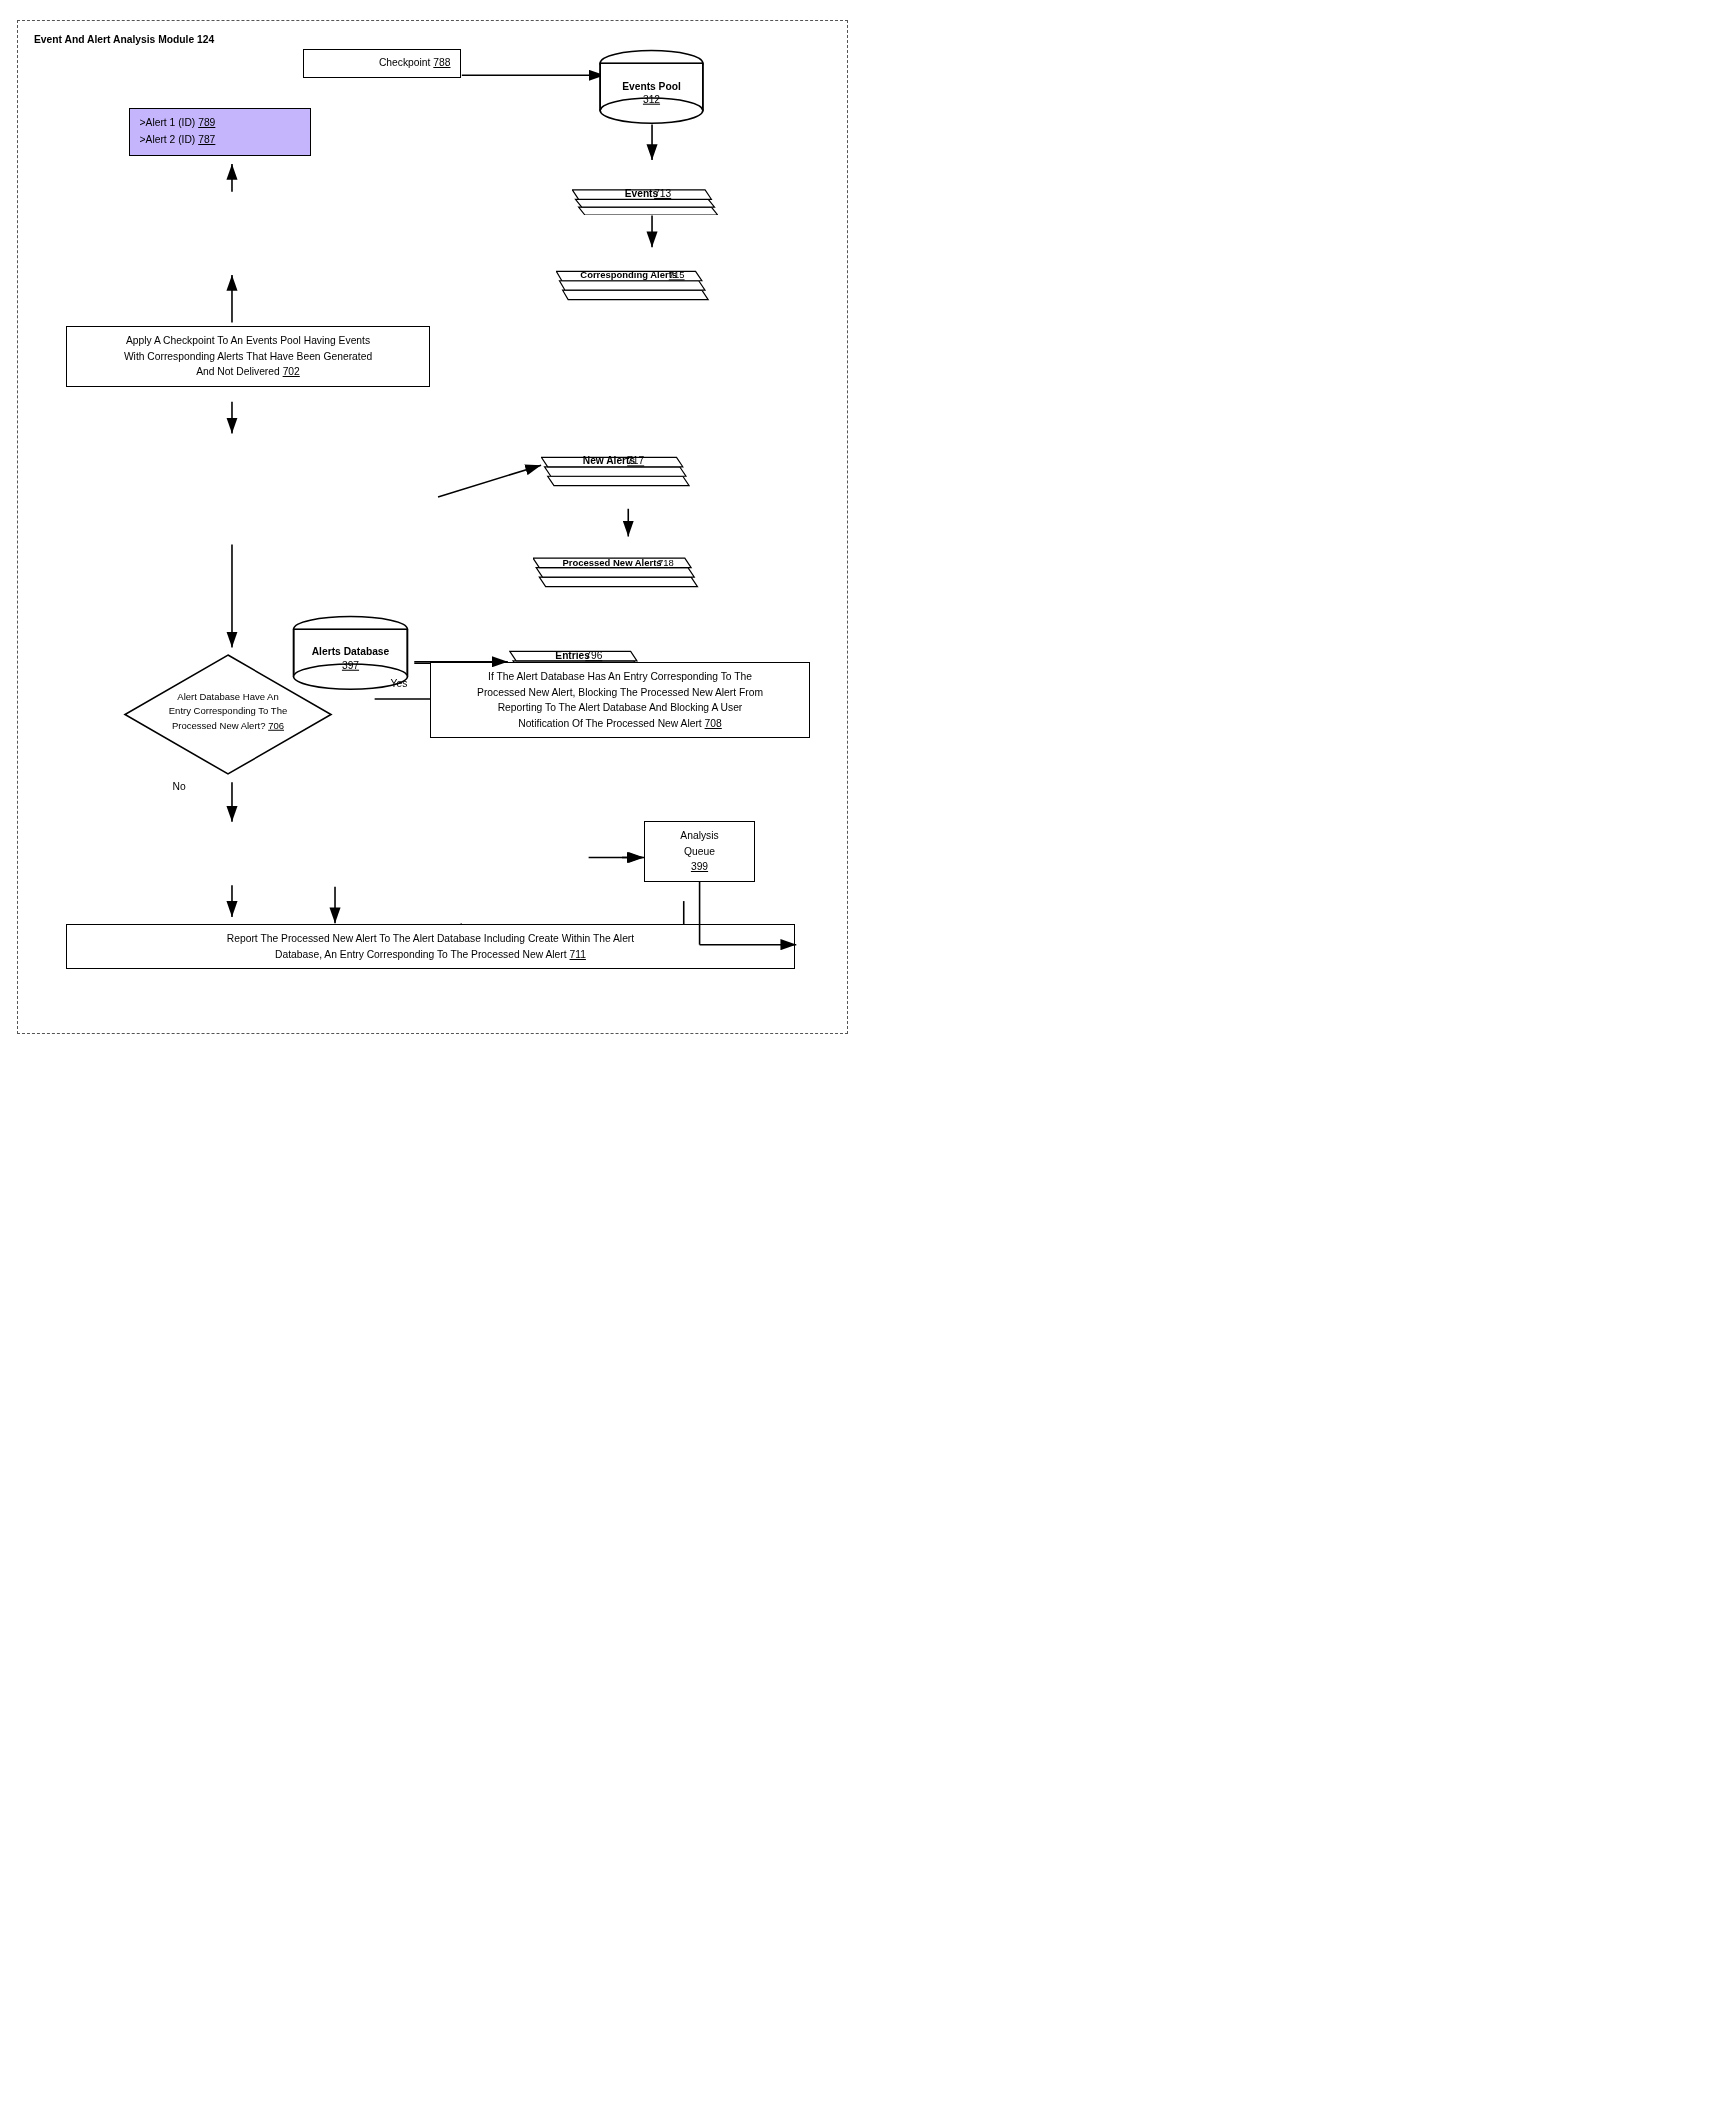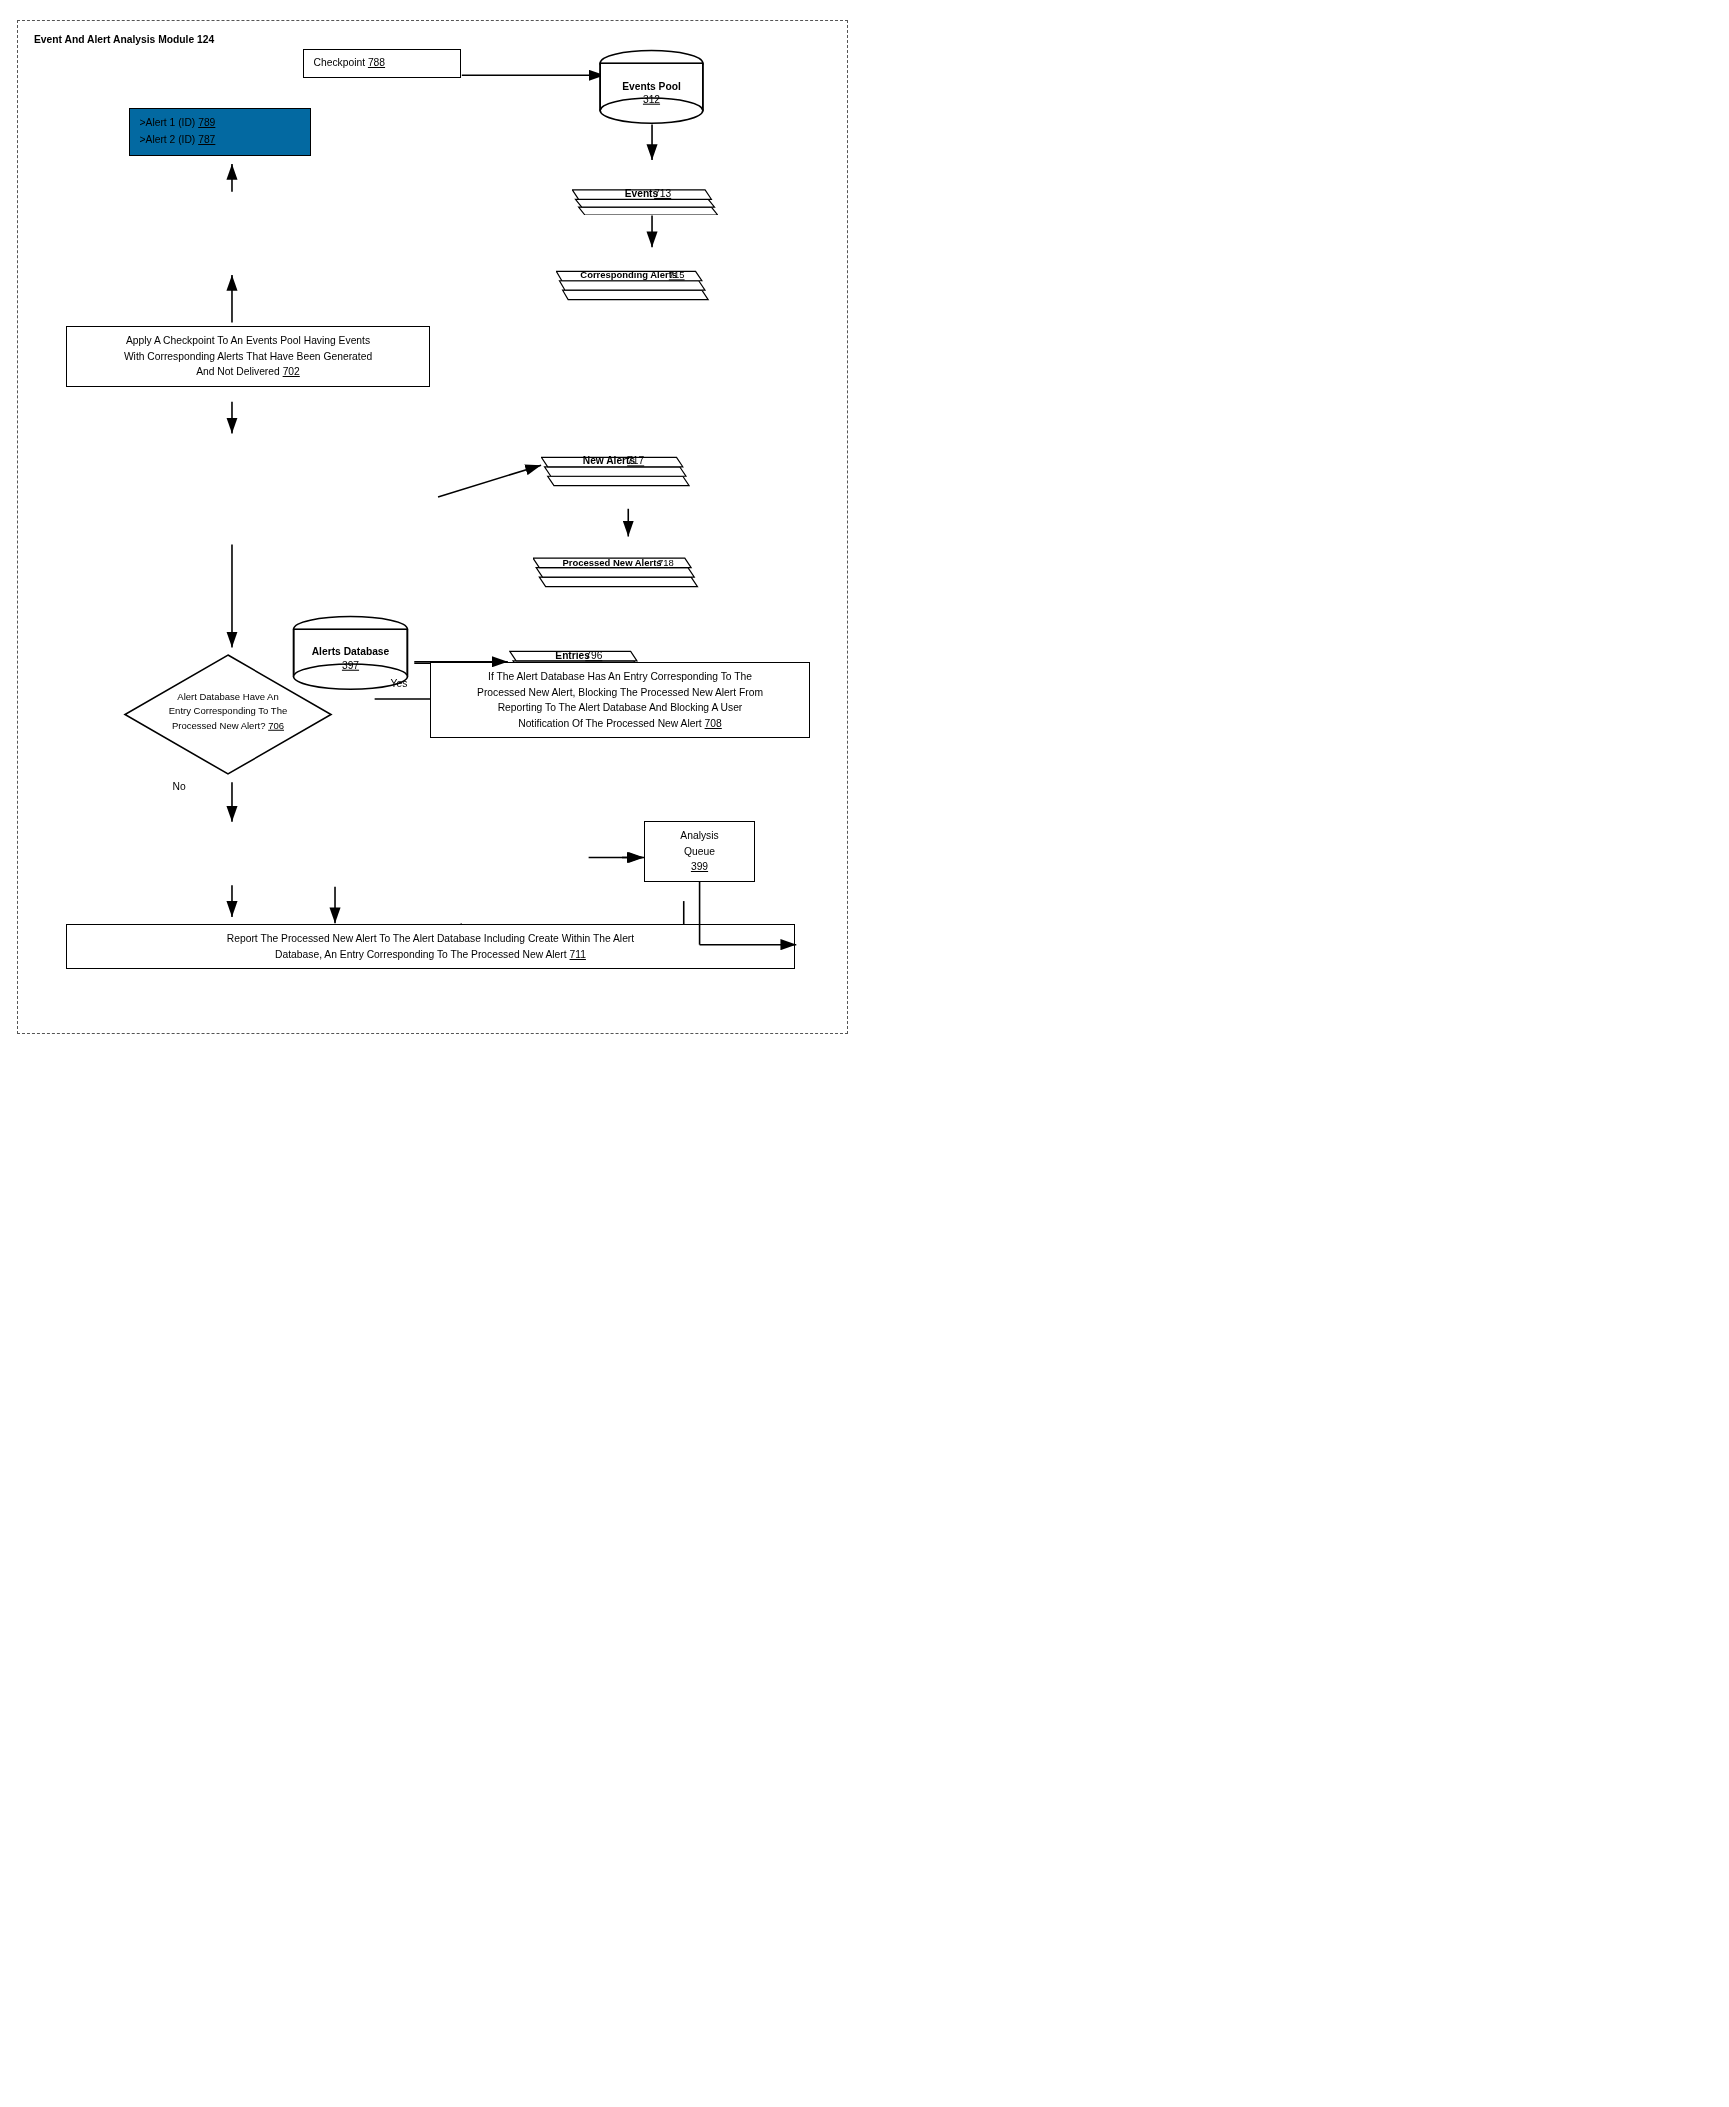--- a/index.html
+++ b/index.html
@@ -84,26 +84,26 @@
 
     <line x1="720" y1="1055" x2="790" y2="1055" stroke="#000" stroke-width="2" marker-end="url(#arrowhead)"></line>
 
     <line x1="270" y1="1090" x2="270" y2="1130" stroke="#000" stroke-width="2" marker-end="url(#arrowhead)"></line>
 
     <line x1="840" y1="1110" x2="840" y2="1145" stroke="#000" stroke-width="2"></line>
     <line x1="840" y1="1145" x2="540" y2="1145" stroke="#000" stroke-width="2" marker-end="url(#arrowhead)"></line>
 
   </svg>
 
-  <div class="box" style="left:285px;top:28px;width:158px;text-align:left;">
+  <div class="box" style="left:285px;top:28px;width:158px;text-align:right;">
     <span>Checkpoint</span>
     <span> </span><span class="underline">788</span>
   </div>
 
-  <div style="position:absolute;left:111px;top:87px;width:182px;border:1.6px solid #000;padding:6.3px 9.5px;background:#0369a1;font-size:10.3px;line-height:1.6;">
+  <div style="position:absolute;left:111px;top:87px;width:182px;border:1.6px solid #000;padding:6.3px 9.5px;background:#c4b5fd;font-size:10.3px;line-height:1.6;">
     <div>&gt;Alert 1 (ID) <span class="underline">789</span></div>
     <div>&gt;Alert 2 (ID) <span class="underline">787</span></div>
 
   </div>
 
   <div style="position:absolute;left:578px;top:28px;width:111px;">
     <svg width="111" height="75" viewBox="0 0 140 95">
       <ellipse cx="70" cy="18" rx="65" ry="16" fill="#fff" stroke="#000" stroke-width="2"></ellipse>
       <rect x="5" y="18" width="130" height="60" fill="#fff" stroke="#000" stroke-width="2" stroke-top="none"></rect>
       <line x1="5" y1="18" x2="5" y2="78" stroke="#000" stroke-width="2"></line>

